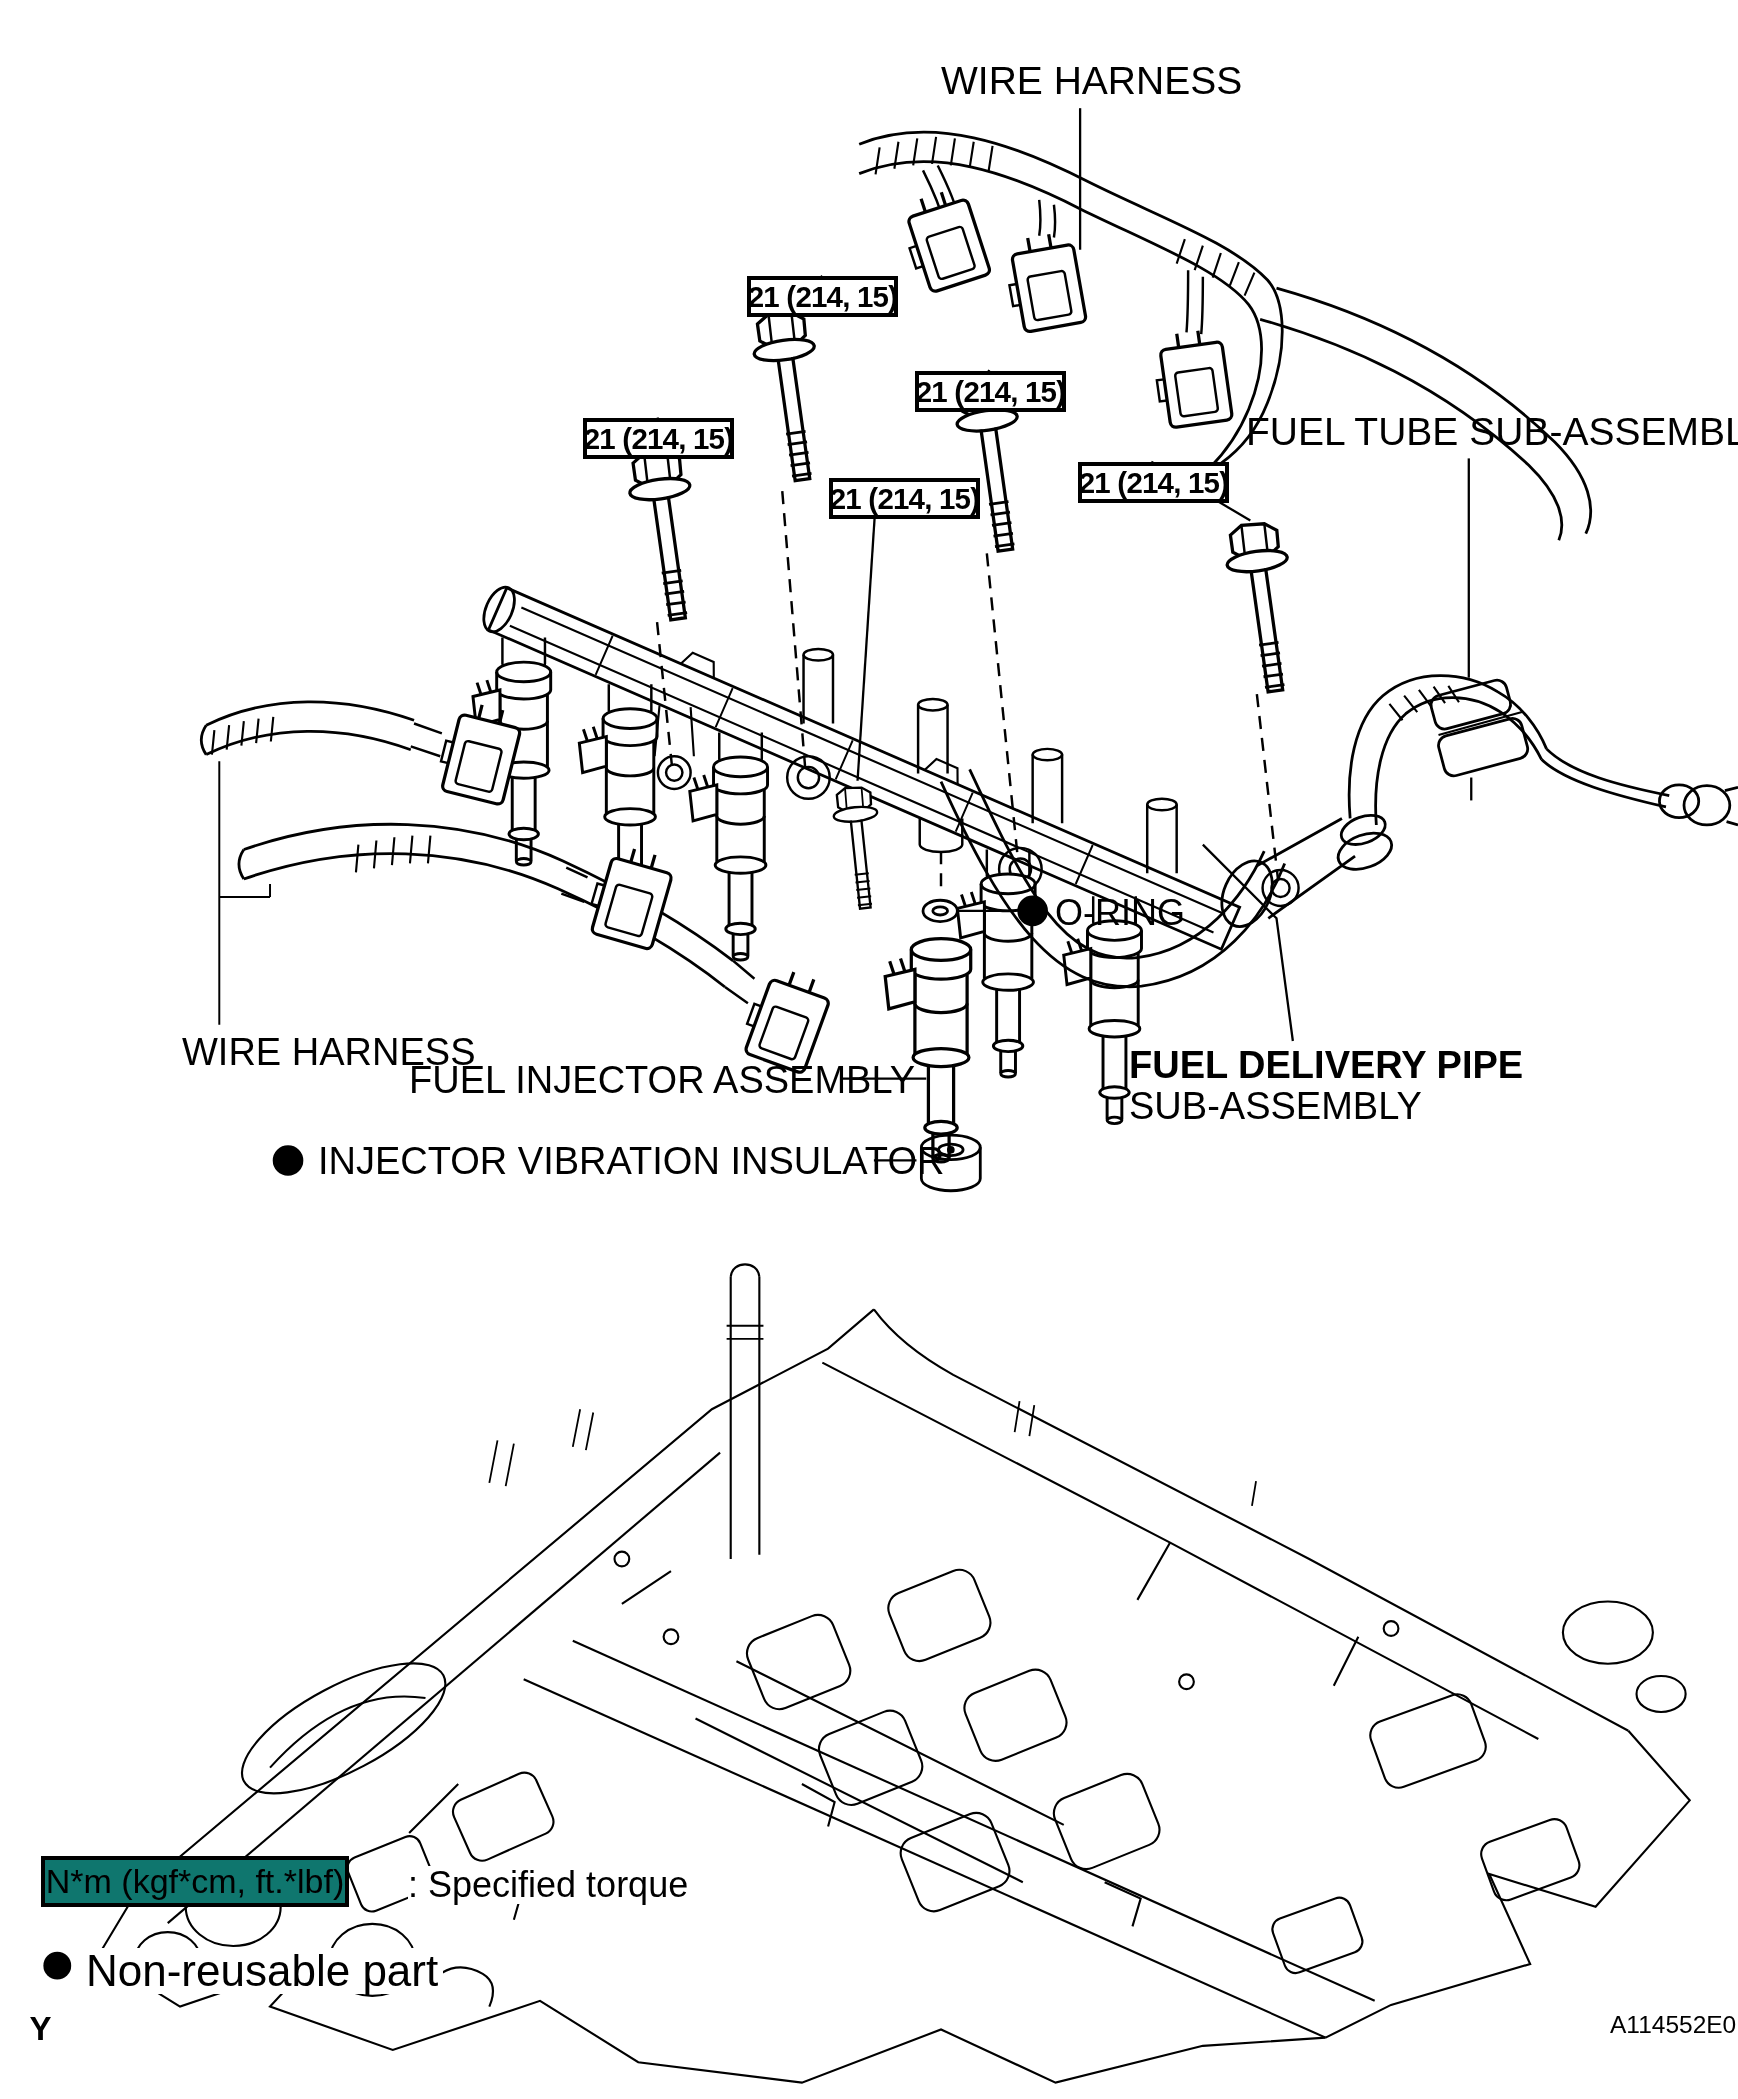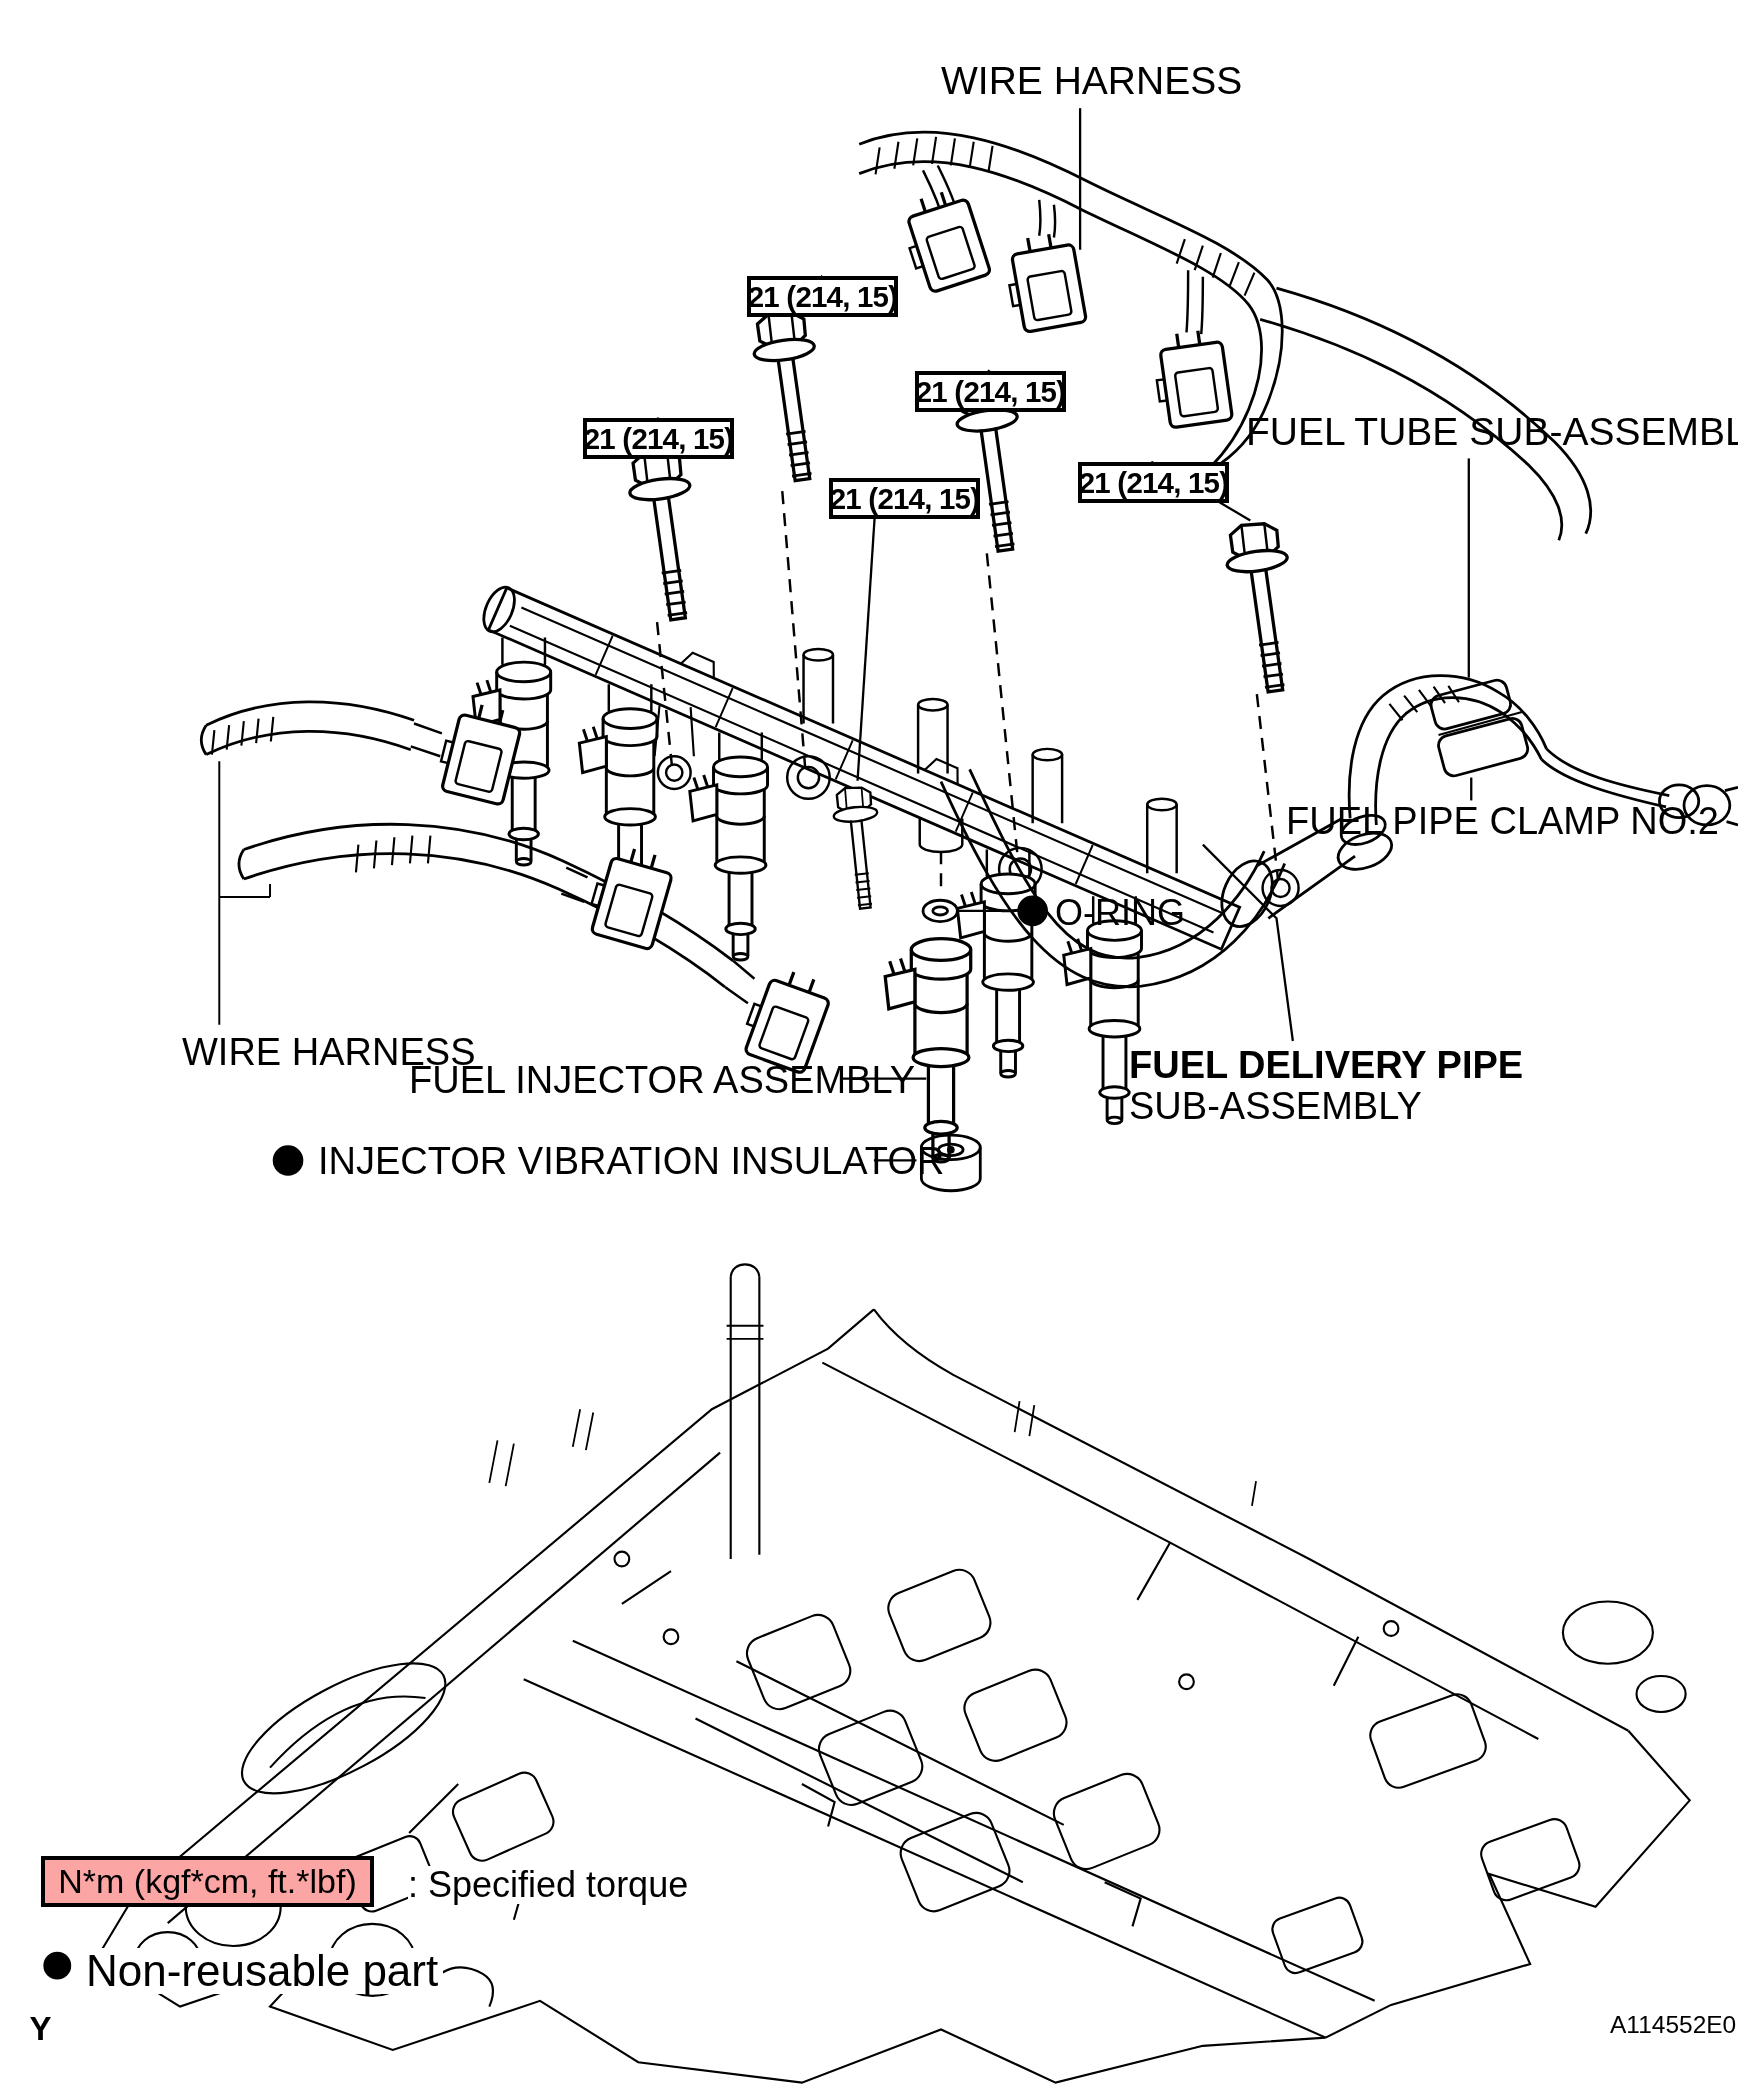--- a/index.html
+++ b/index.html
@@ -3,22 +3,22 @@
 <meta charset="utf-8">
 <style>
   html,body{margin:0;padding:0;background:#ffffff;}
   .page{position:relative;width:1738px;height:2100px;background:#ffffff;overflow:hidden;
         font-family:"Liberation Sans", sans-serif;color:#000;}
   svg{position:absolute;left:0;top:0;}
   .lbl{position:absolute;font-size:38px;line-height:1.05;white-space:nowrap;color:#000;}
   .torque-box{position:absolute;width:151px;height:41px;border:4.1px solid #000;background:#fff;
         box-sizing:border-box;display:flex;align-items:center;justify-content:center;
         font-weight:bold;font-size:29.5px;letter-spacing:-0.8px;white-space:nowrap;margin-top:43px;}
-  .legend-box{position:absolute;left:41px;top:1856px;width:333px;height:51px;border:4.1px solid #000;
-        background:#fca5a5;box-sizing:border-box;display:flex;align-items:center;justify-content:center;
+  .legend-box{position:absolute;left:41px;top:1856px;width:308px;height:51px;border:4.1px solid #000;
+        background:#0f766e;box-sizing:border-box;display:flex;align-items:center;justify-content:center;
         font-size:34px;white-space:nowrap;}
   .whitebg{background:#fff;padding:0 4.9px 0 0;}
   .code{position:absolute;font-size:24.5px;}
   .pagemark{position:absolute;font-size:33px;font-weight:bold;}
 </style>
 </head>
 <body>
 
 <div class="page">
 
@@ -255,21 +255,20 @@
 </svg>
 
 <div class="torque-box" style="left:747px;top:233px;">21 (214, 15)</div>
 <div class="torque-box" style="left:915px;top:328px;">21 (214, 15)</div>
 <div class="torque-box" style="left:1078px;top:419px;">21 (214, 15)</div>
 <div class="torque-box" style="left:583px;top:375px;">21 (214, 15)</div>
 <div class="torque-box" style="left:829px;top:435px;">21 (214, 15)</div>
 
 <div class="lbl" style="left:941px;top:61px;font-size:39px;">WIRE HARNESS</div>
 <div class="lbl" style="left:1246px;top:412px;font-size:39px;">FUEL TUBE SUB-ASSEMBLY</div>
-<div class="lbl" style="left:1286px;top:802px;">FUEL PIPE CLAMP NO.2</div>
 <div class="lbl" style="left:1055px;top:894px;font-size:36px;">O-RING</div>
 <div class="lbl" style="left:182px;top:1033px;">WIRE HARNESS</div>
 <div class="lbl" style="left:409px;top:1061px;">FUEL INJECTOR ASSEMBLY</div>
 <div class="lbl" style="left:1129px;top:1046px;font-weight:bold;">FUEL DELIVERY PIPE</div>
 <div class="lbl" style="left:1129px;top:1087px;">SUB-ASSEMBLY</div>
 <div class="lbl" style="left:318px;top:1142px;">INJECTOR VIBRATION INSULATOR</div>
 
 <div class="legend-box">N*m (kgf*cm, ft.*lbf)</div>
 <div class="lbl whitebg" style="left:360px;top:1866px;font-size:36px;margin-left:48px;">: Specified torque</div>
 <div class="lbl whitebg" style="left:86px;top:1948px;font-size:44px;">Non-reusable part</div>

